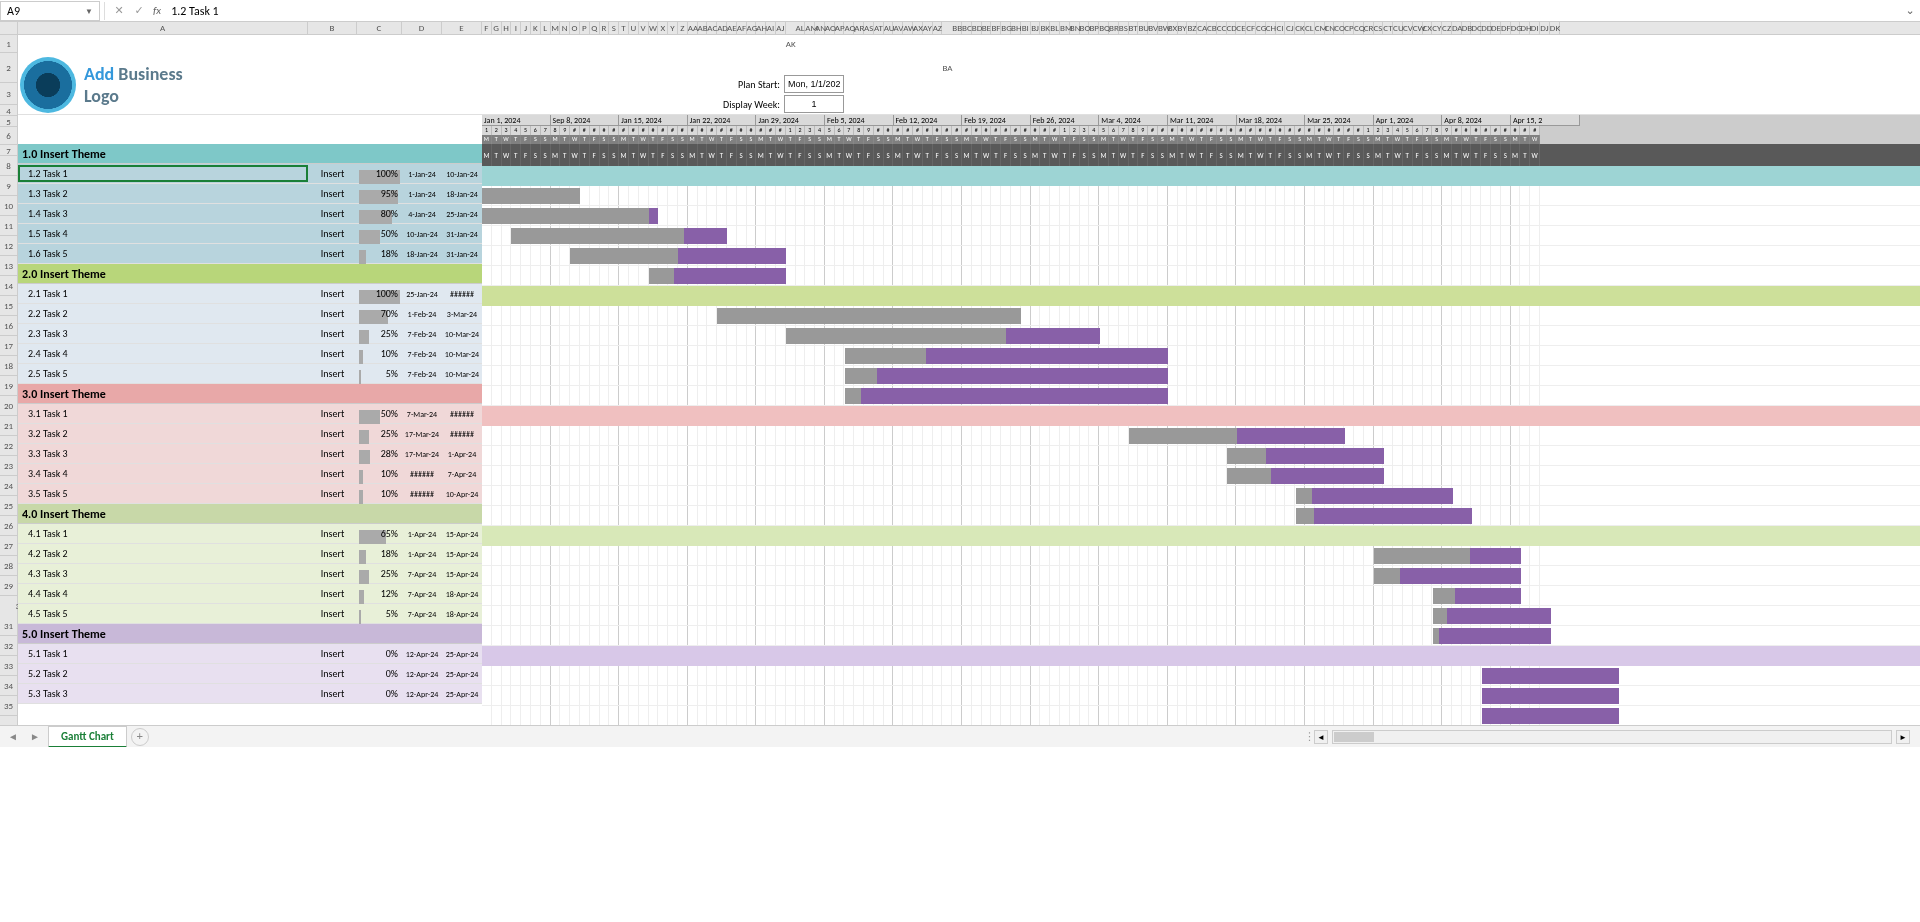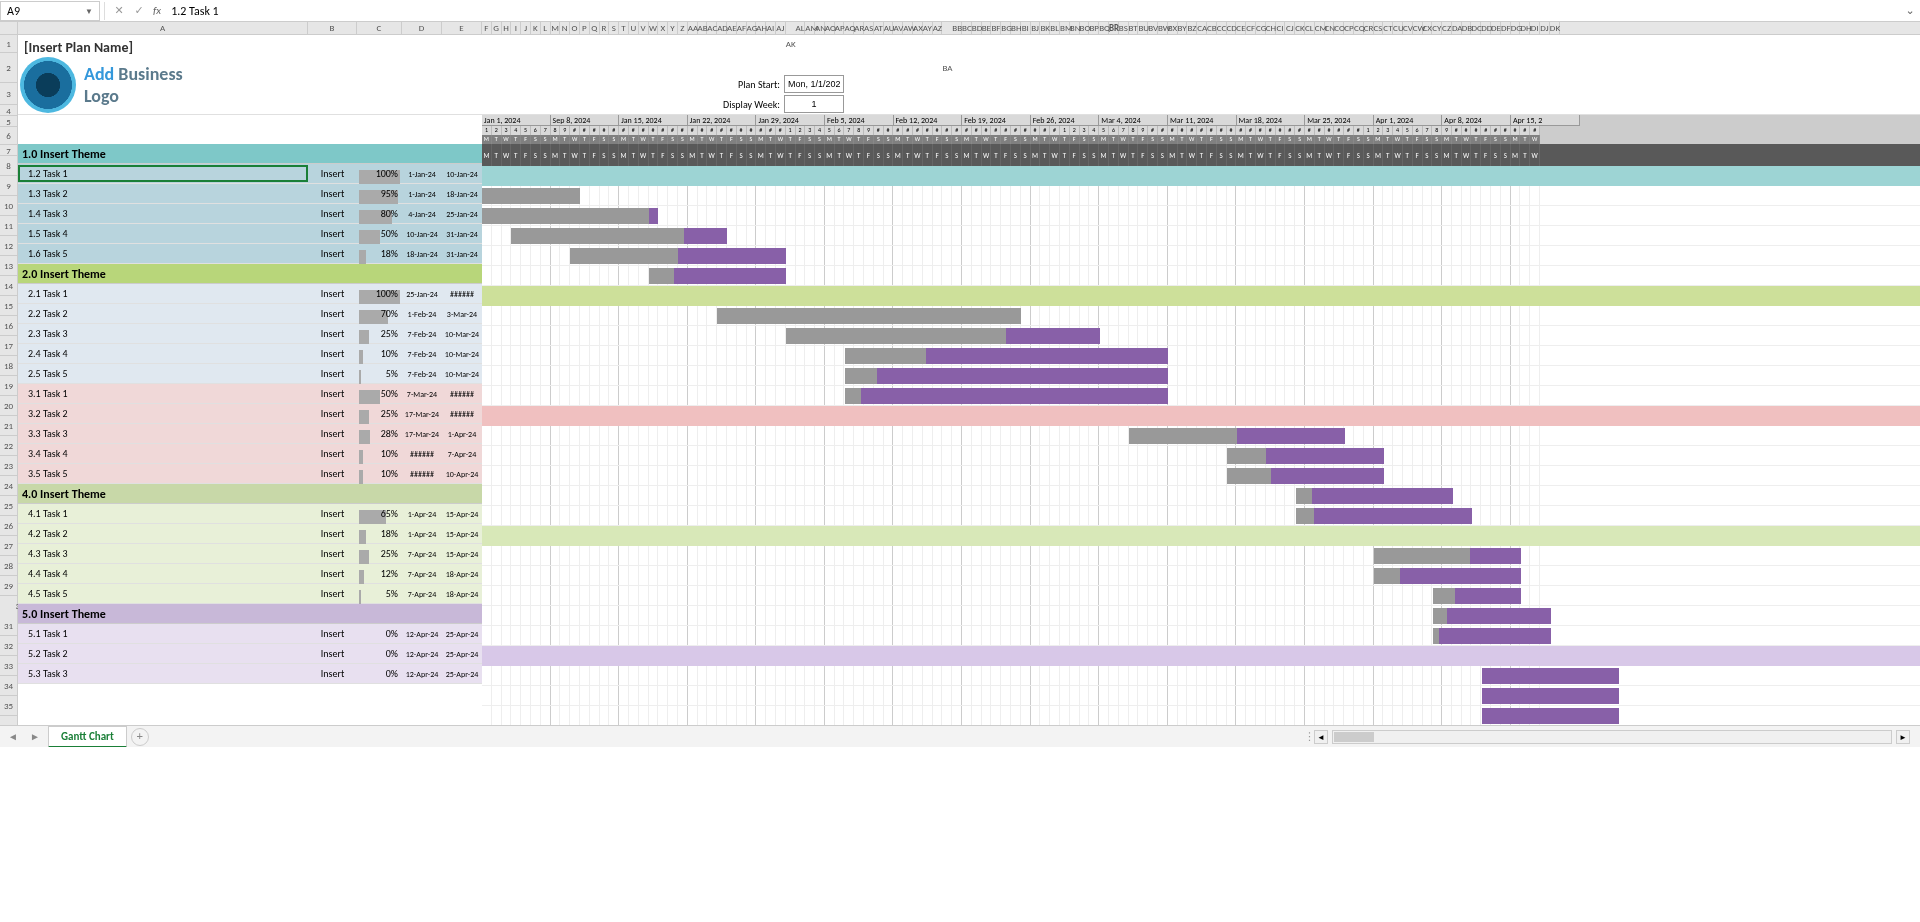--- a/index.html
+++ b/index.html
@@ -153,21 +153,21 @@
       <div class="col-hdr" style="width: 9.8px;">BH</div>
       <div class="col-hdr" style="width: 9.8px;">BI</div>
       <div class="col-hdr" style="width: 9.8px;">BJ</div>
       <div class="col-hdr" style="width: 9.8px;">BK</div>
       <div class="col-hdr" style="width: 9.8px;">BL</div>
       <div class="col-hdr" style="width: 9.8px;">BM</div>
       <div class="col-hdr" style="width: 9.8px;">BN</div>
       <div class="col-hdr" style="width: 9.8px;">BO</div>
       <div class="col-hdr" style="width: 9.8px;">BP</div>
       <div class="col-hdr" style="width: 9.8px;">BQ</div>
-      <div class="col-hdr" style="width: 9.8px; font-weight: bold;">BR</div>
+      <div class="col-hdr" style="width: 9.8px;">BR</div>
       <div class="col-hdr" style="width: 9.8px;">BS</div>
       <div class="col-hdr" style="width: 9.8px;">BT</div>
       <div class="col-hdr" style="width: 9.8px;">BU</div>
       <div class="col-hdr" style="width: 9.8px;">BV</div>
       <div class="col-hdr" style="width: 9.8px;">BW</div>
       <div class="col-hdr" style="width: 9.8px;">BX</div>
       <div class="col-hdr" style="width: 9.8px;">BY</div>
       <div class="col-hdr" style="width: 9.8px;">BZ</div>
       <div class="col-hdr" style="width: 9.8px;">CA</div>
       <div class="col-hdr" style="width: 9.8px;">CB</div>
@@ -242,21 +242,20 @@
       <div class="row-hdr" style="height: 20px;">29</div>
       <div class="row-hdr" style="height: 20px; margin-left: 20px;">30</div>
       <div class="row-hdr" style="height: 20px;">31</div>
       <div class="row-hdr" style="height: 20px;">32</div>
       <div class="row-hdr" style="height: 20px;">33</div>
       <div class="row-hdr" style="height: 20px;">34</div>
       <div class="row-hdr" style="height: 20px;">35</div>
     </div>
   <div class="sheet">
     <div class="title-area">
-      <div class="plan-name">[Insert Plan Name]</div>
       <div class="logo-area">
         <div class="logo-circle"></div>
         <div class="logo-text"><span class="logo-add">Add</span> <span class="logo-biz">Business</span><br><span class="logo-biz">Logo</span></div>
       </div>
       <div class="plan-inputs">
         <div>
             <label>Plan Start:</label>
             <input value="Mon, 1/1/2024" style="">
           </div>
         <div>
@@ -338,20 +337,21 @@
               <div class="task-date">7-Feb-24</div>
               <div class="task-date">10-Mar-24</div>
             </div>
             <div class="task-row tr2">
               <div class="task-name">2.5 Task 5</div>
               <div class="task-lead">Insert</div>
               <div class="task-prog"><div class="prog-bar" style="width:2.05px"></div><span class="prog-txt">5%</span></div>
               <div class="task-date">7-Feb-24</div>
               <div class="task-date">10-Mar-24</div>
             </div>
+            <div class="theme-row t3">3.0 Insert Theme</div>
             <div class="task-row tr3">
               <div class="task-name">3.1 Task 1</div>
               <div class="task-lead">Insert</div>
               <div class="task-prog"><div class="prog-bar" style="width:20.5px"></div><span class="prog-txt">50%</span></div>
               <div class="task-date">7-Mar-24</div>
               <div class="task-date">######</div>
             </div>
             <div class="task-row tr3">
               <div class="task-name">3.2 Task 2</div>
               <div class="task-lead">Insert</div>

